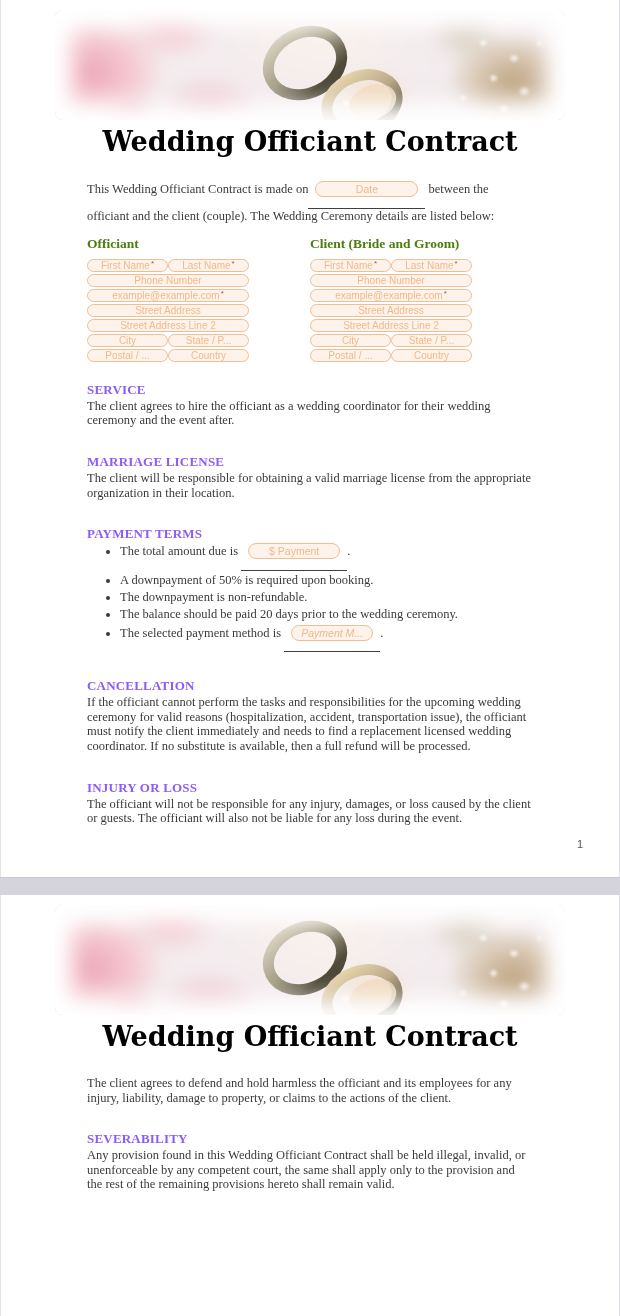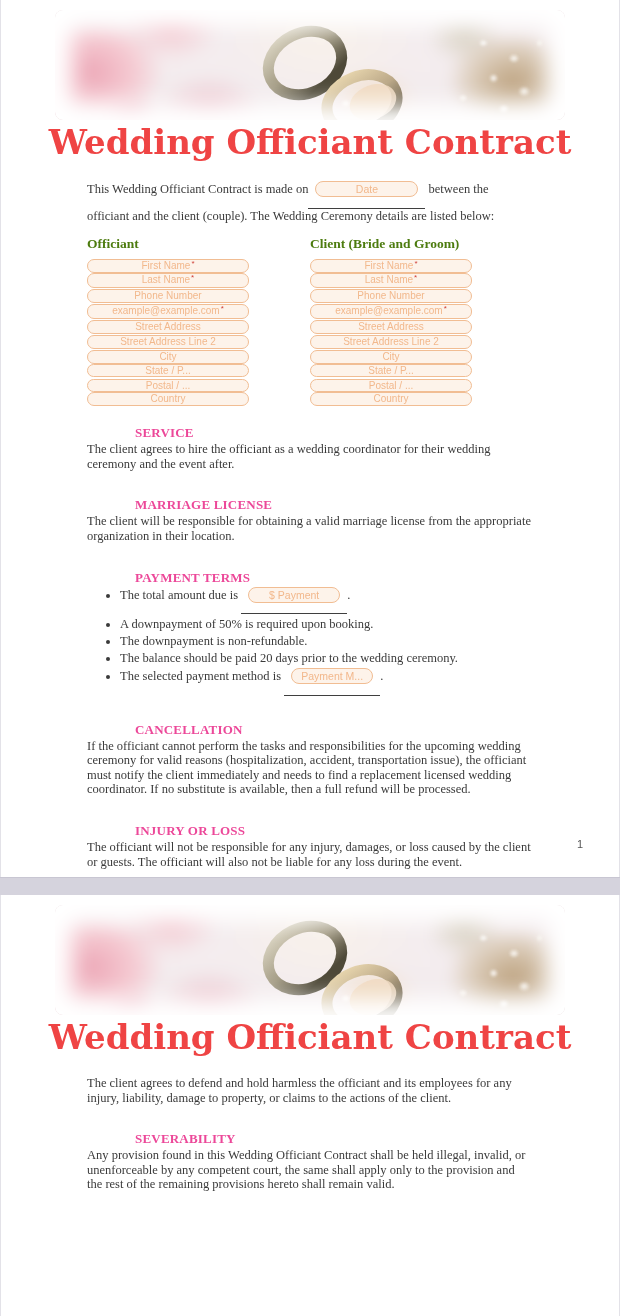--- a/index.html
+++ b/index.html
@@ -46,61 +46,61 @@
       radial-gradient(5px 5px at 64% 92%, #fdfaf6 0%, rgba(255,255,255,0) 80%);
   }
   .hero svg { position:absolute; left:0; top:0; filter:blur(0.5px); }
   .hero .fade { content:""; position:absolute; inset:0; border-radius:8px;
     box-shadow: inset 0 0 22px 16px #ffffff; }
 
   
   .title {
     margin-top:17px; text-align:center;
     font-family:"DejaVu Serif", serif; font-weight:bold;
-    font-size:34px; line-height:30px; color:#ef4444; letter-spacing:0px;
+    font-size:27px; line-height:30px; color:#000000; letter-spacing:0px;
   }
 
   
   .content { padding:0 87px; color:#3a3a3a; font-size:12.5px; line-height:14.6px; }
   .intro { margin-top:24px; }
   .section { margin-top:26px; }
   .section.first { margin-top:18px; }
   .section h4 {
-    font-size:13px; line-height:15px; color:#ec4899; font-weight:bold;
-    margin-bottom:2px; letter-spacing:0.2px;margin-left:48px;
+    font-size:13px; line-height:15px; color:#8b5cf6; font-weight:bold;
+    margin-bottom:2px; letter-spacing:0.2px;
   }
   .section p { margin:0; }
 
   
   .cols { display:flex; margin-top:14px; }
   .col { width:228px; }
   .col h3 { font-size:13.5px; color:#4d7c0f; font-weight:bold; margin-bottom:7px; }
   .stack { width:162px; }
-  .field-row { display:flex; gap:0; margin-bottom:1.5px;flex-direction:column; }
+  .field-row { display:flex; gap:0; margin-bottom:1.5px; }
   .pill {
     display:block; height:13.5px; overflow:hidden; white-space:nowrap;
     background:#fdf3ea; border:1px solid #f1bd93; border-radius:7px;
     color:#f2b88c; font-family:"Liberation Sans", sans-serif;
     font-size:10px; line-height:11.5px; text-align:center;
   }
   .field-row .pill { flex:1; min-width:0; }
   .req { color:#cf3f38; font-size:8px; position:relative; top:-3px; margin-left:1px; }
 
   
   .ufield {
     display:inline-block; vertical-align:-4px;
     border-bottom:1.5px solid #3f3f3f; padding:0 7px 7px;
   }
   .pill.inline {
     display:inline-block; height:16px; line-height:14.5px;
     font-size:10.5px; border-radius:8px; padding:0 4px;
   }
   .w-date { width:103px; }
   .w-pay  { width:92px; }
-  .w-paym { width:82px; }
+  .w-paym { width:82px;font-style:italic; }
   .w-state{ width:90px; }
 
   
   ul.terms { margin-top:2px; padding-left:33px; list-style:disc; }
   ul.terms li { margin-bottom:2.5px; }
 
   .gov-field-line { margin-top:2px; }
 
   .pagenum {
     position:absolute; right:37px; bottom:27px;

